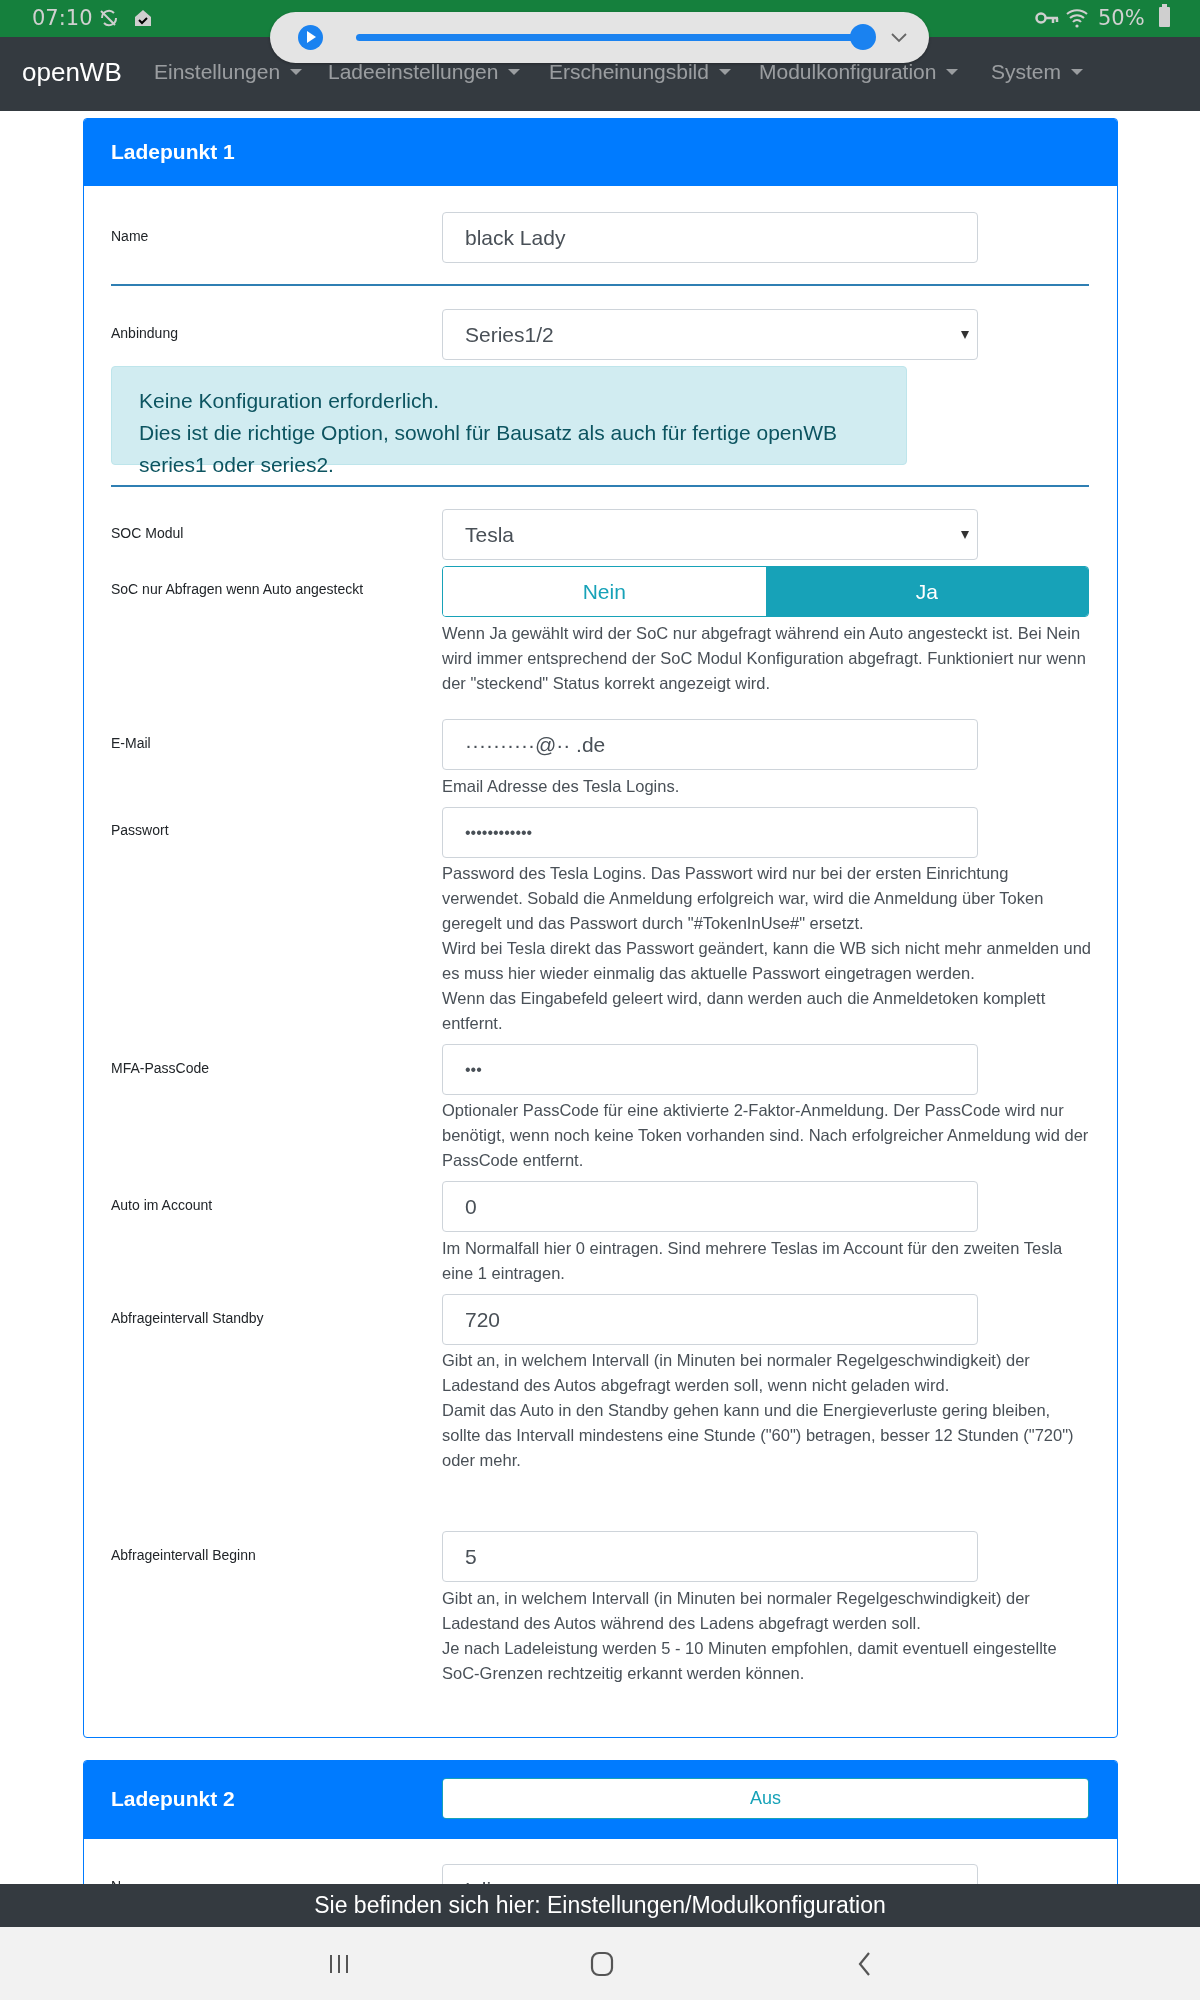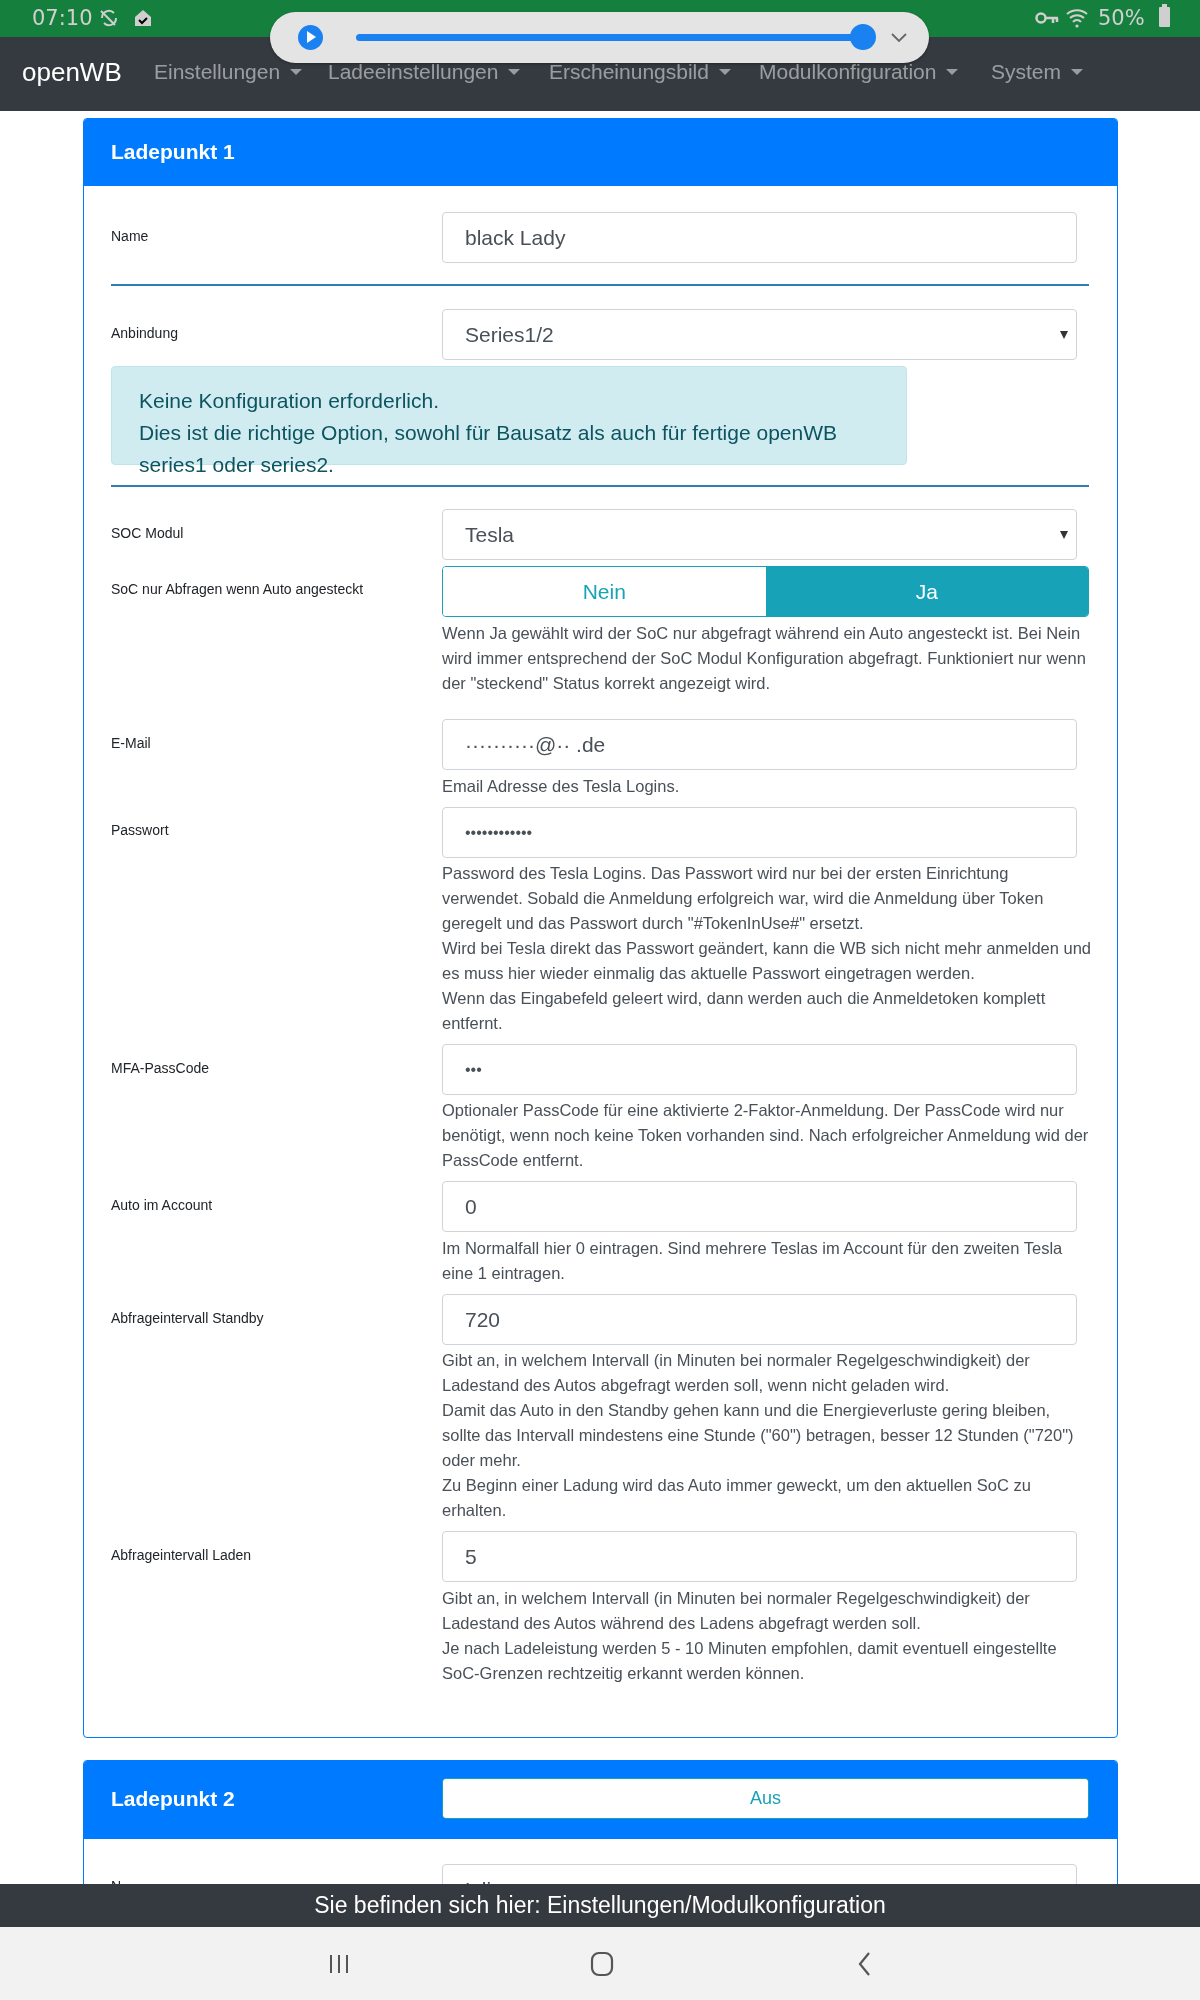--- a/index.html
+++ b/index.html
@@ -29,21 +29,21 @@
   .media .track { position: absolute; left: 86px; top: 22px; width: 510px; height: 7px; background: #1a82f0; border-radius: 4px; }
   .media .thumb { position: absolute; left: 580px; top: 12px; width: 26px; height: 26px; border-radius: 50%; background: #1a82f0; }
   .media .collapse { position: absolute; left: 618px; top: 14px; width: 22px; height: 22px; }
 
   
   .card { position: absolute; left: 83px; width: 1035px; border: 1px solid #007bff; border-radius: 4px; background: #fff; overflow: hidden; }
   .card-header { position: absolute; left: 0; top: 0; width: 100%; background: #007bff; color: #fff; font-weight: bold; font-size: 21px; }
   .card-header .title { position: absolute; left: 27px; }
 
   .label { position: absolute; left: 111px; font-size: 14px; color: #212529; line-height: 32px; }
-  .input { position: absolute; left: 442px; width: 635px; height: 51px; border: 1px solid #ced4da; border-radius: 4px; background: #fff; font-size: 21px; color: #495057; padding: 0 22px; line-height: 49px; white-space: nowrap; overflow: hidden; }
+  .input { position: absolute; left: 442px; width: 536px; height: 51px; border: 1px solid #ced4da; border-radius: 4px; background: #fff; font-size: 21px; color: #495057; padding: 0 22px; line-height: 49px; white-space: nowrap; overflow: hidden; }
   .select::after { content: ""; position: absolute; right: 8px; top: 21px; border-left: 4.5px solid transparent; border-right: 4.5px solid transparent; border-top: 8px solid #333; }
   .divider { position: absolute; left: 111px; width: 978px; height: 0; border-top: 2px solid #2f7fb3; }
   .help { position: absolute; left: 442px; width: 650px; font-size: 16.5px; line-height: 25px; color: #495057; }
 
   .alert { position: absolute; left: 111px; top: 366px; width: 796px; height: 99px; background: #d1ecf1; border: 1px solid #bee5eb; border-radius: 4px; color: #0c5460; font-size: 21px; padding: 18px 27px; line-height: 32px; }
 
   .toggle { position: absolute; left: 442px; width: 647px; height: 51px; border: 1px solid #17a2b8; border-radius: 4px; overflow: hidden; display: flex; font-size: 21px; }
   .toggle .opt { flex: 1; text-align: center; line-height: 49px; }
   .toggle .off { background: #fff; color: #17a2b8; }
   .toggle .on { background: #17a2b8; color: #fff; }
@@ -145,24 +145,23 @@
 
 <span class="label" style="top:1189px">Auto im Account</span>
 <div class="input" style="top:1181px">0</div>
 <div class="help" style="top:1236px">Im Normalfall hier 0 eintragen. Sind mehrere Teslas im Account für den zweiten Tesla eine 1 eintragen.</div>
 
 <span class="label" style="top:1302px">Abfrageintervall Standby</span>
 <div class="input" style="top:1294px">720</div>
 <div class="help" style="top:1348px">
   <div>Gibt an, in welchem Intervall (in Minuten bei normaler Regelgeschwindigkeit) der Ladestand des Autos abgefragt werden soll, wenn nicht geladen wird.</div>
   <div>Damit das Auto in den Standby gehen kann und die Energieverluste gering bleiben, sollte das Intervall mindestens eine Stunde ("60") betragen, besser 12 Stunden ("720") oder mehr.</div>
-  <div>Zu Beginn einer Ladung wird das Auto immer geweckt, um den aktuellen SoC zu erhalten.</div>
 </div>
 
-<span class="label" style="top:1539px">Abfrageintervall Laden</span>
+<span class="label" style="top:1539px">Abfrageintervall Beginn</span>
 <div class="input" style="top:1531px">5</div>
 <div class="help" style="top:1586px">
   <div>Gibt an, in welchem Intervall (in Minuten bei normaler Regelgeschwindigkeit) der Ladestand des Autos während des Ladens abgefragt werden soll.</div>
   <div>Je nach Ladeleistung werden 5 - 10 Minuten empfohlen, damit eventuell eingestellte SoC-Grenzen rechtzeitig erkannt werden können.</div>
 </div>
 
 <div class="card" style="top:1760px; height:200px;">
   <div class="card-header" style="height:78px;">
     <span class="title" style="top:26px;">Ladepunkt 2</span>
   </div>

